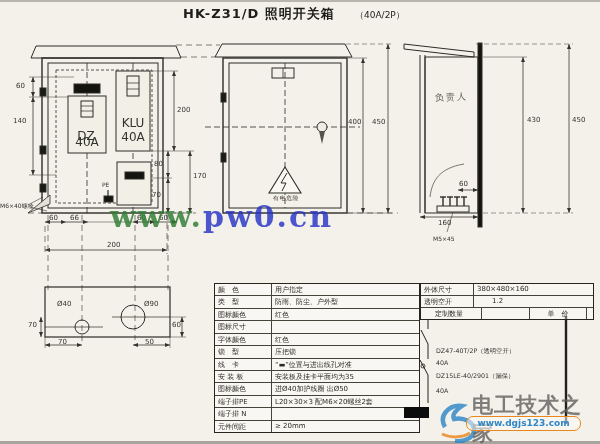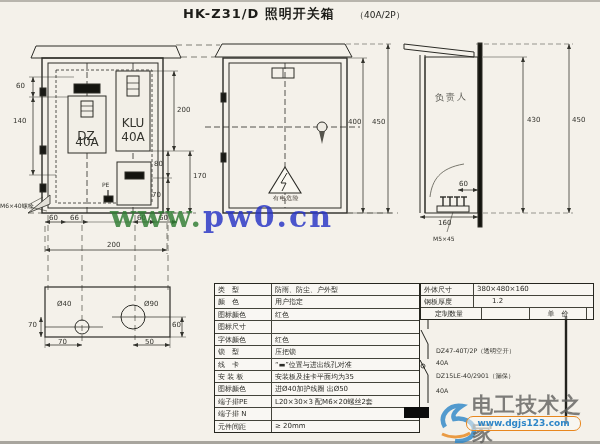--- a/index.html
+++ b/index.html
@@ -231,28 +231,28 @@
 
   <div class="txt dim" style="left:57px;top:300px;">Ø40</div>
   <div class="txt dim" style="left:144px;top:300px;">Ø90</div>
   <div class="txt dim" style="left:28px;top:321px;">70</div>
   <div class="txt dim" style="left:58px;top:338px;">70</div>
   <div class="txt dim" style="left:145px;top:338px;">50</div>
   <div class="txt dim" style="left:172px;top:321px;">60</div>
 
   <div class="tblL">
     <div class="trow">
+        <div class="tlab">颜　色</div>
+        <div class="tval">用户指定</div>
+      </div>
+    <div class="trow">
         <div class="tlab">类　型</div>
         <div class="tval">防雨、防尘、户外型</div>
       </div>
     <div class="trow">
-        <div class="tlab">颜　色</div>
-        <div class="tval">用户指定</div>
-      </div>
-    <div class="trow">
         <div class="tlab">图标颜色</div>
         <div class="tval">红色</div>
       </div>
     <div class="trow">
         <div class="tlab">图标尺寸</div>
       </div>
     <div class="trow">
         <div class="tlab">字体颜色</div>
         <div class="tval">红色</div>
       </div>
@@ -286,21 +286,21 @@
       </div>
   </div>
   <div class="nblock"></div>
 
   <div class="tblR">
     <div class="trow">
         <div class="tlab" style="width:46px;">外体尺寸</div>
         <div class="tval">380×480×160</div>
       </div>
     <div class="trow">
-        <div class="tlab" style="width:46px;">钢板厚度</div>
+        <div class="tlab" style="width:46px;">透明空开</div>
         <div class="tval" style="padding-left:18px;">1.2</div>
       </div>
     <div class="trow">
       <div class="tcell" style="width:46px;">定制数量</div>
       <div class="tcell" style="width:26px;"></div>
       <div class="tcell" style="width:40px;text-align:center;">单　价</div>
       <div class="tval"></div>
     </div>
   </div>
 

